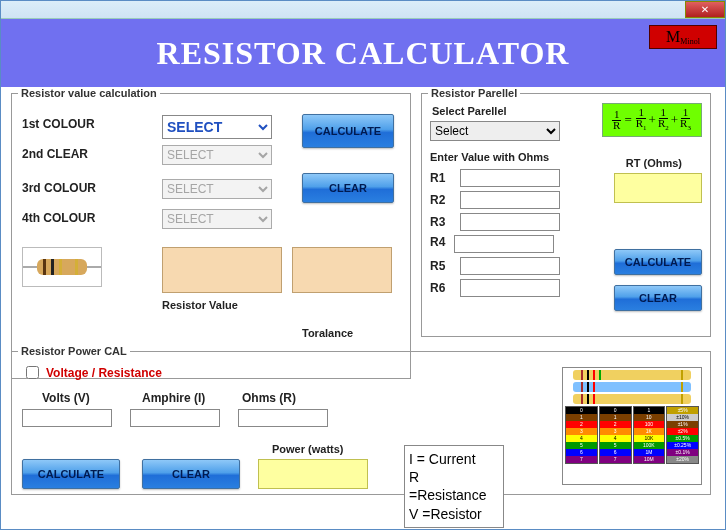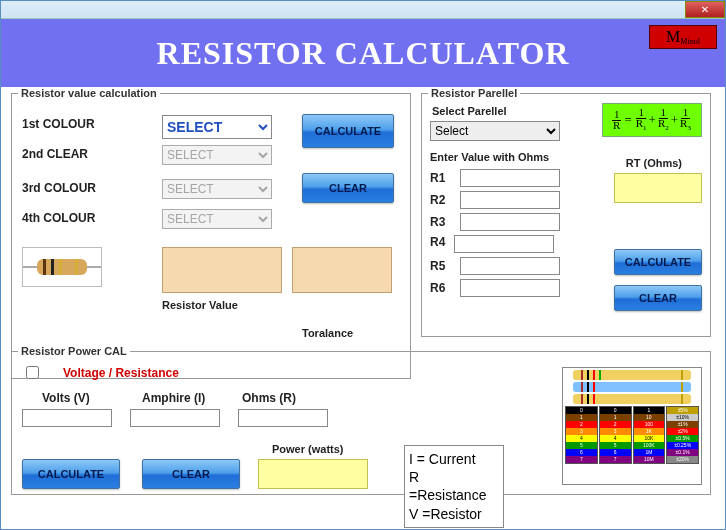--- a/index.html
+++ b/index.html
@@ -115,21 +115,21 @@
   .formula {
     background:#6fff00; width:100px; height:34px;
     display:flex; align-items:center; justify-content:center;
     font-family:serif; font-size:13px; color:#000;
     border:1px solid #7a7;
   }
   .frac { display:inline-flex; flex-direction:column; align-items:center; line-height:.9; font-size:11px;}
   .frac .n { border-bottom:1px solid #000; padding:0 2px;}
   .frac .d { padding:0 2px;}
   .frac sub{font-size:7px;}
-  .chk { display:inline-flex; align-items:center; gap:21px; font-size:12px; font-weight:bold;}
+  .chk { display:inline-flex; align-items:center; gap:4px; font-size:12px; font-weight:bold;}
   .red { color:#d00000; }
   .legendbox {
     border:1px solid #888; background:#fff; font-size:14px; padding:4px;
     line-height:1.3;
   }
   .chart {
     border:1px solid #888; width:140px; height:118px; background:#fff;
     position:relative; font-size:5px;
   }
   .chart-res { height:10px; background:#f0d060; margin:2px 10px; border-radius:3px; position:relative;}

